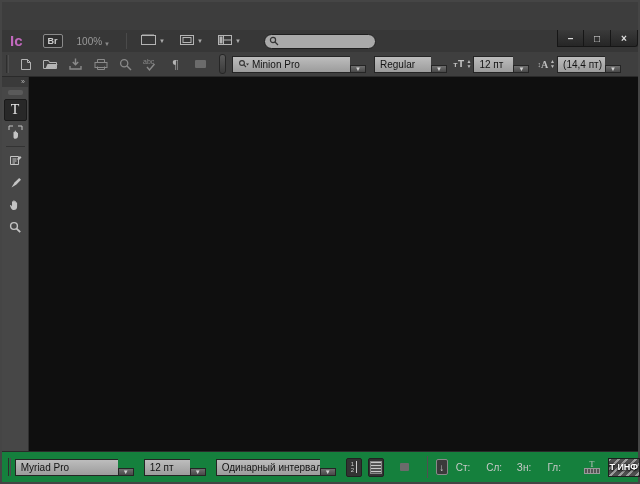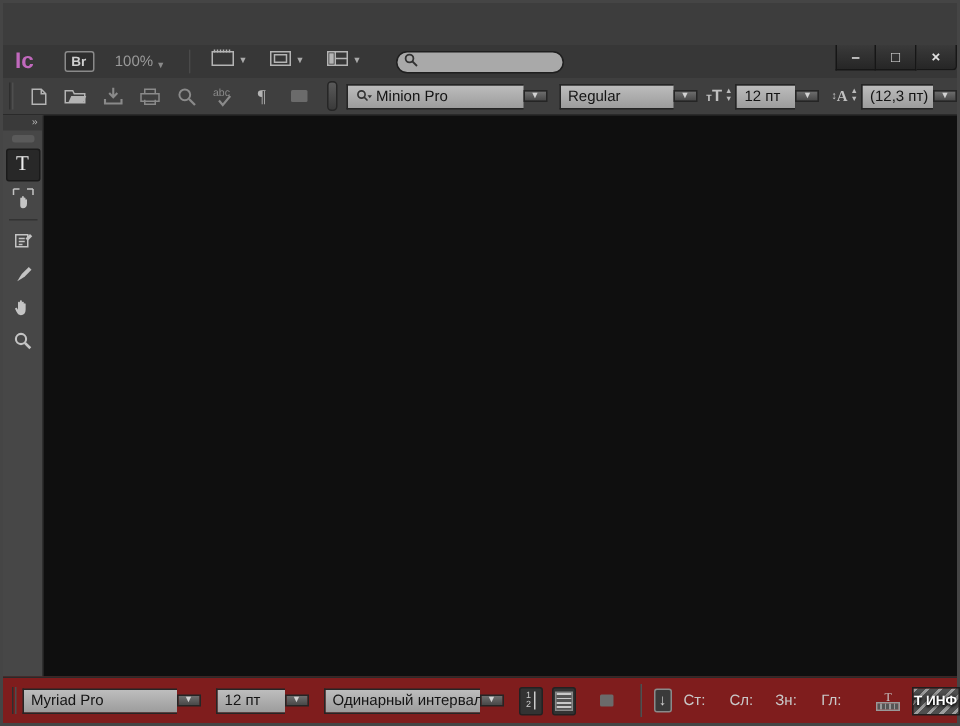--- a/index.html
+++ b/index.html
@@ -39,53 +39,53 @@
   
   .toolbar { height:25px; background:#3f3f3f; border-bottom:1px solid #2a2a2a; display:flex;
     align-items:center; flex:0 0 25px; }
   .grip-v { width:3px; height:18px; border-left:1px solid #2e2e2e; border-right:1px solid #4e4e4e; margin:0 4px; }
   .tbtn { width:25px; height:20px; display:flex; align-items:center; justify-content:center; color:#b4b4b4; }
   .tbtn svg { display:block; }
   .pilcrow { font-size:12px; color:#b4b4b4; font-family:"Liberation Serif", serif; }
   .dis-block { width:11px; height:8px; background:#6b6b6b; border-radius:1px; }
   .sb-handle { width:7px; height:20px; background:linear-gradient(#5a5a5a,#3a3a3a); border:1px solid #262626;
     border-radius:3px; margin:0 6px; }
-  .combo { display:flex; height:17px; align-items:center; }
+  .combo { display:flex; height:17px; align-items:flex-end; }
   .combo .field { background:linear-gradient(#bdbdbd,#9c9c9c); color:#141414; font-size:10px;
     line-height:15px; padding:0 5px; border:1px solid #252525; border-right:none; white-space:nowrap;
     overflow:hidden; display:flex; align-items:center; gap:3px; }
   .combo .arrow { width:16px; background:linear-gradient(#6e6e6e,#484848); border:1px solid #252525;
     color:#d2d2d2; font-size:6px; display:flex; align-items:center; justify-content:center; }
   .font-combo .field { width:118px; }
-  .style-combo .field { width:76px; }
+  .style-combo .field { width:57px; }
   .size-combo .field { width:40px; }
   .lead-combo .field { width:48px; }
   .mini-stepper { display:flex; flex-direction:column; justify-content:center; margin:0 2px; }
   .mini-stepper span { font-size:5px; line-height:5px; color:#bbb; text-align:center; }
-  .tt-icon { color:#c0c0c0; font-size:11px; font-weight:bold; margin-left:6px; font-family:Liberation Sans, sans-serif; }
+  .tt-icon { color:#c0c0c0; font-size:11px; font-weight:bold; margin-left:6px; font-family:Liberation Mono, monospace; }
   .tt-icon small { font-size:8px; font-weight:bold; }
   .lead-icon { color:#c0c0c0; font-size:10px; font-weight:bold; margin-left:8px;
     font-family:"Liberation Serif", serif; position:relative; }
   .lead-icon .arrows { font-size:7px; vertical-align:1px; }
 
   
   .main { flex:1 1 auto; display:flex; min-height:0; }
   .toolpanel { width:27px; background:#474747; border-right:1px solid #303030; display:flex;
     flex-direction:column; align-items:center; }
   .panel-head { width:100%; height:10px; background:#3a3a3a; color:#b5b5b5; font-size:7px;
     line-height:9px; text-align:right; padding-right:3px; }
   .panel-grip { width:15px; height:5px; background:#5a5a5a; border-radius:2px; margin:3px 0 4px; }
   .tool { width:23px; height:22px; display:flex; align-items:center; justify-content:center; color:#c4c4c4; }
   .tool.selected { background:#282828; border:1px solid #1a1a1a; border-radius:2px; }
   .tool-t { font-family:"Liberation Serif", serif; font-size:14px; color:#ececec; line-height:1; }
   .tool-divider { width:19px; height:1px; background:#333; margin:3px 0; }
   .canvas { flex:1 1 auto; background:#0f0f0f; }
 
   
-  .statusbar { height:31px; background:#7f1d1d; border-top:1px solid #2a2a2a; display:flex;
+  .statusbar { height:31px; background:#15803d; border-top:1px solid #2a2a2a; display:flex;
     align-items:center; flex:0 0 31px; padding-left:2px; }
   .sb-combo1 .field { width:103px; }
   .sb-combo2 .field { width:46px; }
   .sb-combo3 .field { width:104px; }
   .statusbar .combo { margin-right:10px; }
   .sb-toggle { width:22px; height:19px; background:#333; border:1px solid #222; border-radius:2px;
     display:flex; align-items:center; justify-content:center; margin-right:6px; }
   .ln-icon { display:flex; align-items:center; gap:2px; }
   .ln-nums { display:flex; flex-direction:column; }
   .ln-nums span { font-size:6px; line-height:6px; color:#ccc; }
@@ -248,21 +248,21 @@
       <div class="arrow">▼</div>
     </div>
 
     <div class="lead-icon"><span class="arrows">↕</span><span>A</span></div>
     <div class="mini-stepper">
         <span>▲</span>
         <span>▼</span>
       </div>
     <div class="combo lead-combo">
       <div class="field">
-        <span>(12,3 пт)</span>
+        <span>(14,4 пт)</span>
       </div>
       <div class="arrow">▼</div>
     </div>
   </div>
 
   <div class="main">
     <div class="toolpanel">
       <div class="panel-head">»</div>
       <div class="panel-grip"></div>
 

